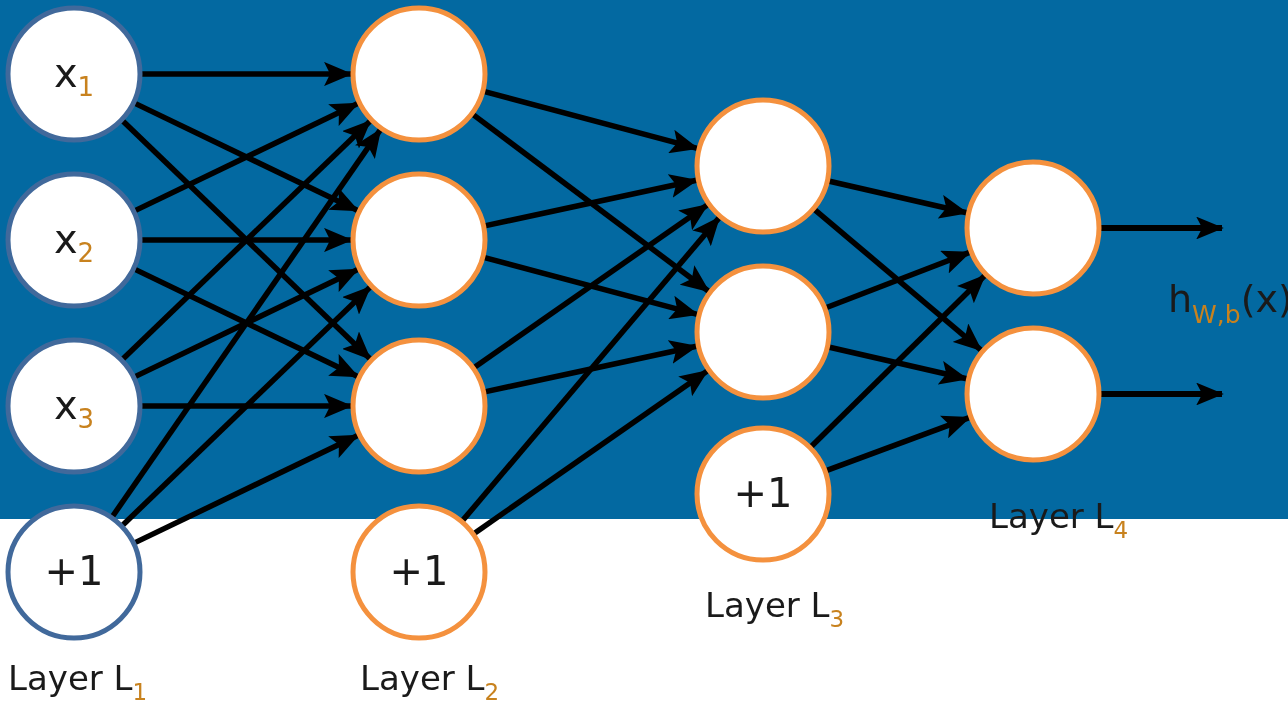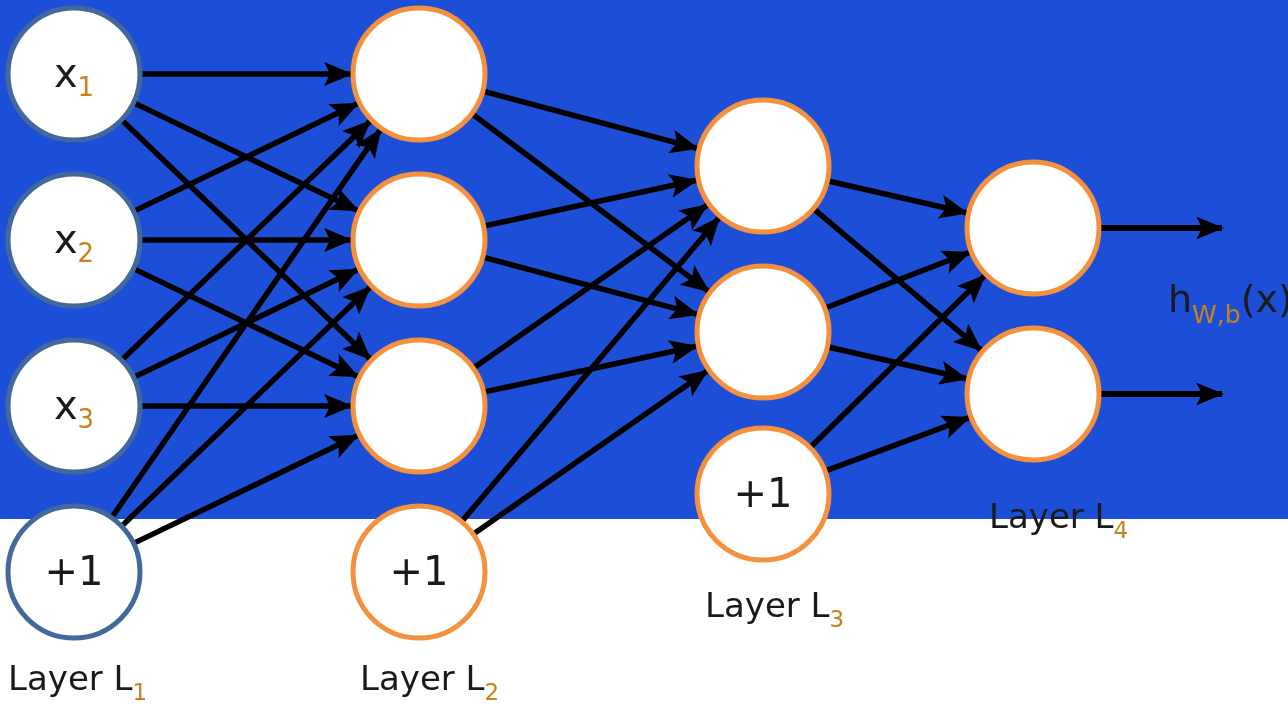--- a/index.html
+++ b/index.html
@@ -10,21 +10,21 @@
   body {
     width: 1288px;
     height: 707px;
     overflow: hidden;
     font-family: "DejaVu Sans", "Liberation Sans", sans-serif;
   }
   #diagram-root {
     position: relative;
     width: 1288px;
     height: 519px;
-    background: #1d4ed8;
+    background: #0369a1;
   }
   svg.canvas {
     position: absolute;
     top: 0;
     left: 0;
     width: 1288px;
     height: 707px;
     display: block;
   }
   .node-circle {

